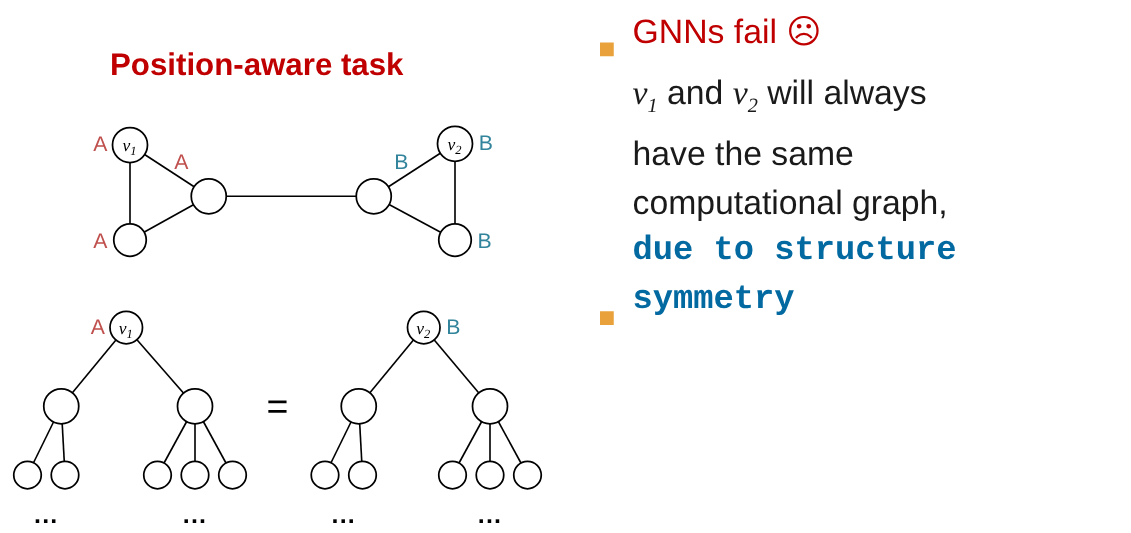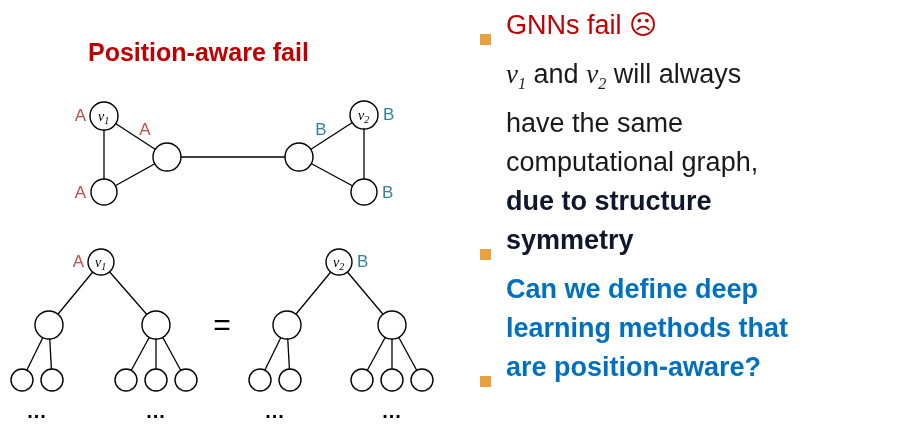--- a/index.html
+++ b/index.html
@@ -15,39 +15,39 @@
   .tree-svg  { position:absolute; left:4px; top:240px; }
 
   .bullets { position:absolute; left:480px; top:6px; width:416px; }
   .bullet-item { display:flex; align-items:flex-end; margin-bottom:10px; }
   .bullet-square {
     width:11px; height:11px; background:#E9A23B; margin:14px 15px 0 0; flex:none;
   }
   .bullet-text { font-size:27px; line-height:39px; color:#1a1a1a; white-space:pre-line; }
   .b1-text { color:#C00000; }
   .b3-text { color:#0070C0; font-weight:bold; }
-  .emph { display:block; color:#0f172a; font-weight:bold; }
+  .emph { display:block; color:#0369a1; font-weight:bold;font-family:Liberation Mono, monospace; }
   .mathv { font-family:"Liberation Serif", serif; font-style:italic; }
   .mathv sub { font-size:0.6em; font-style:italic; }
 
   .edge { stroke:#000; stroke-width:1.3; }
   .node { fill:#fff; stroke:#000; stroke-width:1.4; }
   .lblA { fill:#C0504D; font-size:17px; }
   .lblB { fill:#31849B; font-size:17px; }
   .vtext { font-family:"Liberation Serif", serif; font-style:italic; font-size:14px; fill:#000; }
   .vsub  { font-size:10px; }
   .dots { font-size:20px; font-weight:bold; fill:#000; letter-spacing:1px; }
   .eq { font-size:30px; fill:#000; }
 </style>
 </head>
 <body>
 
 <div class="slide">
 
-  <div class="title">Position-aware fail</div>
+  <div class="title">Position-aware task</div>
 
   <svg class="graph-svg" width="470" height="165">
     <g>
       <line class="edge" x1="100" y1="44" x2="100" y2="120"></line>
       <line class="edge" x1="100" y1="44" x2="163" y2="85"></line>
       <line class="edge" x1="100" y1="120" x2="163" y2="85"></line>
       <line class="edge" x1="163" y1="85" x2="295" y2="85"></line>
       <line class="edge" x1="295" y1="85" x2="360" y2="43"></line>
       <line class="edge" x1="295" y1="85" x2="360" y2="120"></line>
       <line class="edge" x1="360" y1="43" x2="360" y2="120"></line>
@@ -128,22 +128,16 @@
     </div>
 
     <div class="bullet-item">
       <span class="bullet-square"></span>
       <span class="bullet-text"><span class="mathv"><span>v</span><sub>1</sub></span><span> and </span><span class="mathv"><span>v</span><sub>2</sub></span><span> will always
 have the same
 computational graph,</span><span class="emph">due to structure
 symmetry</span></span>
     </div>
 
-    <div class="bullet-item">
-      <span class="bullet-square"></span>
-      <span class="bullet-text b3-text">Can we define deep
-learning methods that
-are position-aware?</span>
-    </div>
 
   </div>
 
 </div>
 
 </body></html>

